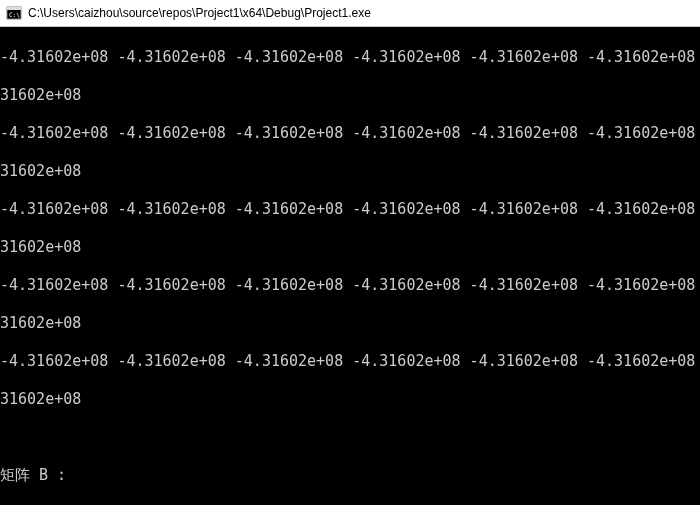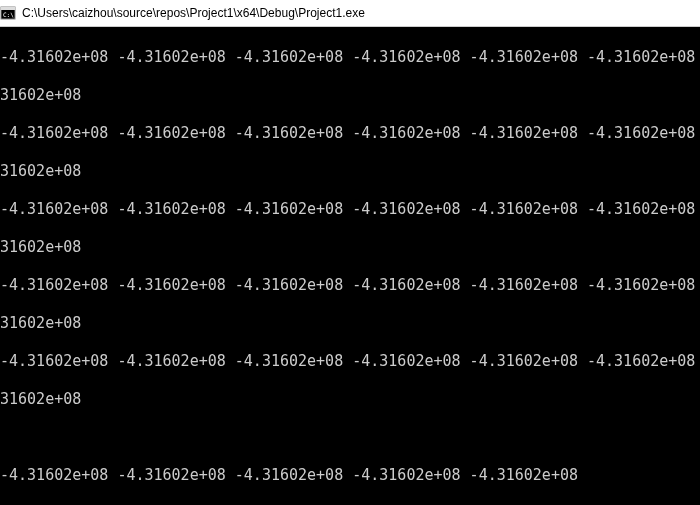--- a/index.html
+++ b/index.html
@@ -5,20 +5,21 @@
   * { margin: 0; padding: 0; box-sizing: border-box; }
   html, body { width: 700px; height: 505px; overflow: hidden; }
   body { font-family: "SimSun", "Consolas", monospace; background: #fff; }
   
   .titlebar {
     height: 27px;
     background: #fff;
     border-bottom: 1px solid #ccc;
     display: flex;
     align-items: center;
+    padding-left: 6px;
     font-family: "Segoe UI", Tahoma, sans-serif;
     font-size: 12px;
     color: #000;
   }
   .app-icon {
     width: 16px; height: 16px;
     margin-right: 6px;
     display: inline-flex;
     align-items: center; justify-content: center;
   }
@@ -56,20 +57,21 @@
 <div class="line">31602e+08</div>
 <div class="line">-4.31602e+08 -4.31602e+08 -4.31602e+08 -4.31602e+08 -4.31602e+08 -4.31602e+08 -4.31602e+</div>
 <div class="line">31602e+08</div>
 <div class="line">-4.31602e+08 -4.31602e+08 -4.31602e+08 -4.31602e+08 -4.31602e+08 -4.31602e+08 -4.31602e+</div>
 <div class="line">31602e+08</div>
 <div class="line">-4.31602e+08 -4.31602e+08 -4.31602e+08 -4.31602e+08 -4.31602e+08 -4.31602e+08 -4.31602e+</div>
 <div class="line">31602e+08</div>
 <div class="line">-4.31602e+08 -4.31602e+08 -4.31602e+08 -4.31602e+08 -4.31602e+08 -4.31602e+08 -4.31602e+</div>
 <div class="line">31602e+08</div>
 <div class="line">&nbsp;</div>
+<div class="line">矩阵 B :</div>
 <div class="line">-4.31602e+08 -4.31602e+08 -4.31602e+08 -4.31602e+08 -4.31602e+08</div>
 
 
 
 
 
 
 
 
 

